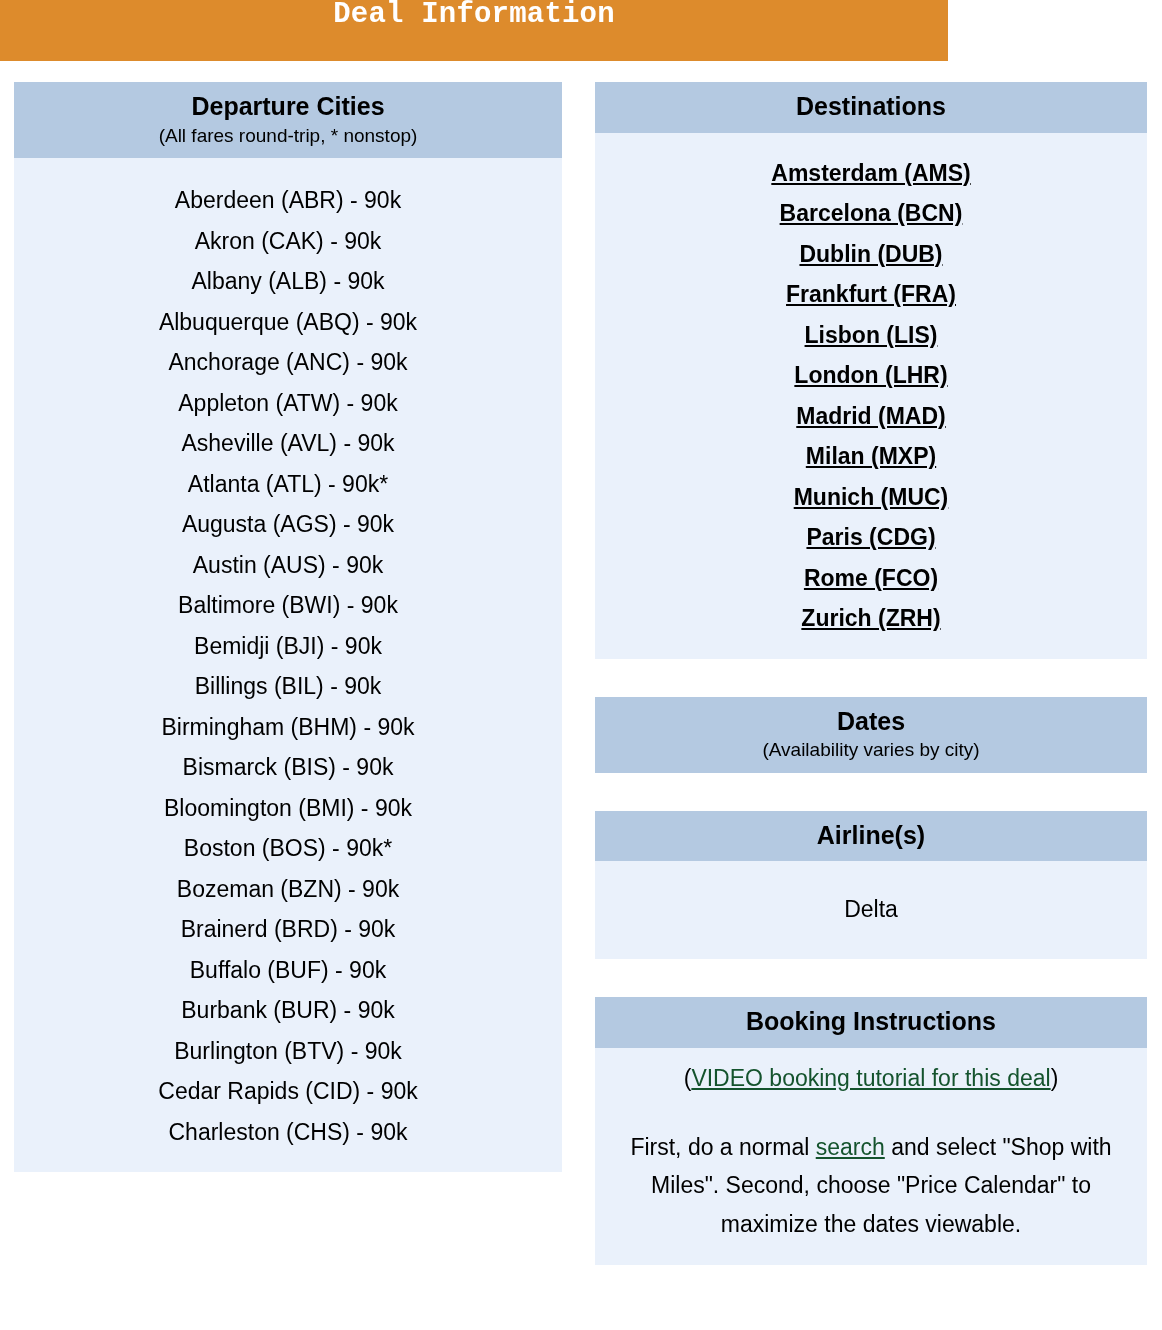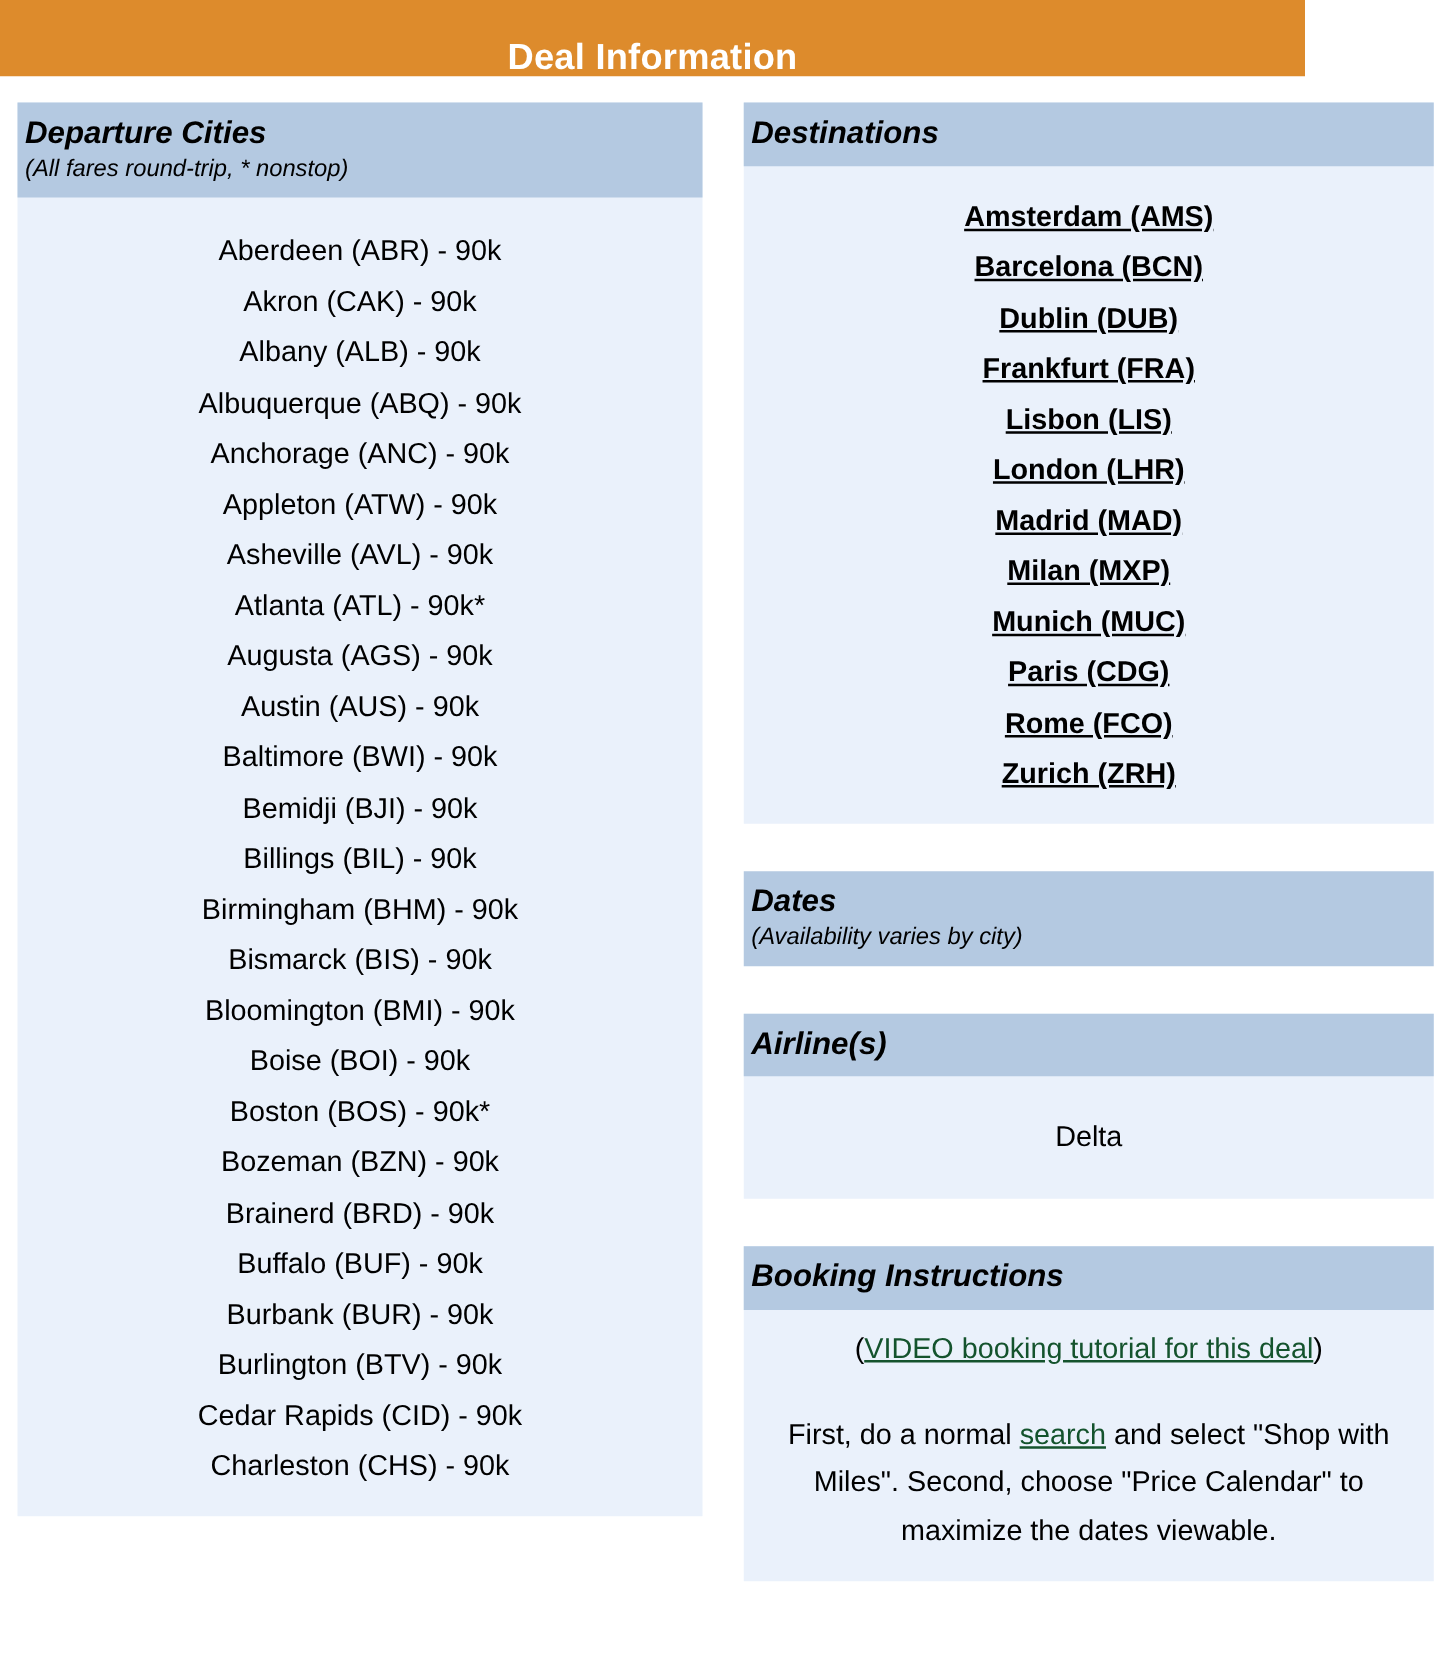--- a/index.html
+++ b/index.html
@@ -10,27 +10,28 @@
   body {
     width: 1162px;
     height: 1330px;
     font-family: "Liberation Sans", sans-serif;
     color: #000000;
     overflow: hidden;
   }
 
   
   .title-bar {
-    width: 1044px;
+    width: 948px;
     height: 61px;
     background: #dd8b2c;
     display: flex;
-    align-items: flex-end;
+    align-items: flex-start;
     justify-content: center;
     box-sizing: border-box;
+    font-family: Liberation Mono, monospace;
   }
   .title-bar .title-text {
     color: #ffffff;
     font-size: 29px;
     font-weight: bold;
     letter-spacing: 0.2px;
     line-height: 1;
   }
 
   
@@ -56,23 +57,23 @@
 
   
   .panel {
     background: #eaf1fb;
   }
   .panel + .panel {
     margin-top: 38px;
   }
   .panel-header {
     background: #b4c9e1;
+    text-align: center;
     padding: 9px 6px 11px 6px;
     box-sizing: border-box;
-    font-style: italic;
   }
   .panel-header .panel-title {
     display: block;
     font-size: 25px;
     font-weight: bold;
     line-height: 1.22;
   }
   .panel-header .panel-subtitle {
     display: block;
     font-size: 19px;
@@ -160,21 +161,20 @@
         <div class="city-row">Asheville (AVL) - 90k</div>
         <div class="city-row">Atlanta (ATL) - 90k*</div>
         <div class="city-row">Augusta (AGS) - 90k</div>
         <div class="city-row">Austin (AUS) - 90k</div>
         <div class="city-row">Baltimore (BWI) - 90k</div>
         <div class="city-row">Bemidji (BJI) - 90k</div>
         <div class="city-row">Billings (BIL) - 90k</div>
         <div class="city-row">Birmingham (BHM) - 90k</div>
         <div class="city-row">Bismarck (BIS) - 90k</div>
         <div class="city-row">Bloomington (BMI) - 90k</div>
-        <div class="city-row">Boise (BOI) - 90k</div>
         <div class="city-row">Boston (BOS) - 90k*</div>
         <div class="city-row">Bozeman (BZN) - 90k</div>
         <div class="city-row">Brainerd (BRD) - 90k</div>
         <div class="city-row">Buffalo (BUF) - 90k</div>
         <div class="city-row">Burbank (BUR) - 90k</div>
         <div class="city-row">Burlington (BTV) - 90k</div>
         <div class="city-row">Cedar Rapids (CID) - 90k</div>
         <div class="city-row">Charleston (CHS) - 90k</div>
       </div>
     </div>

